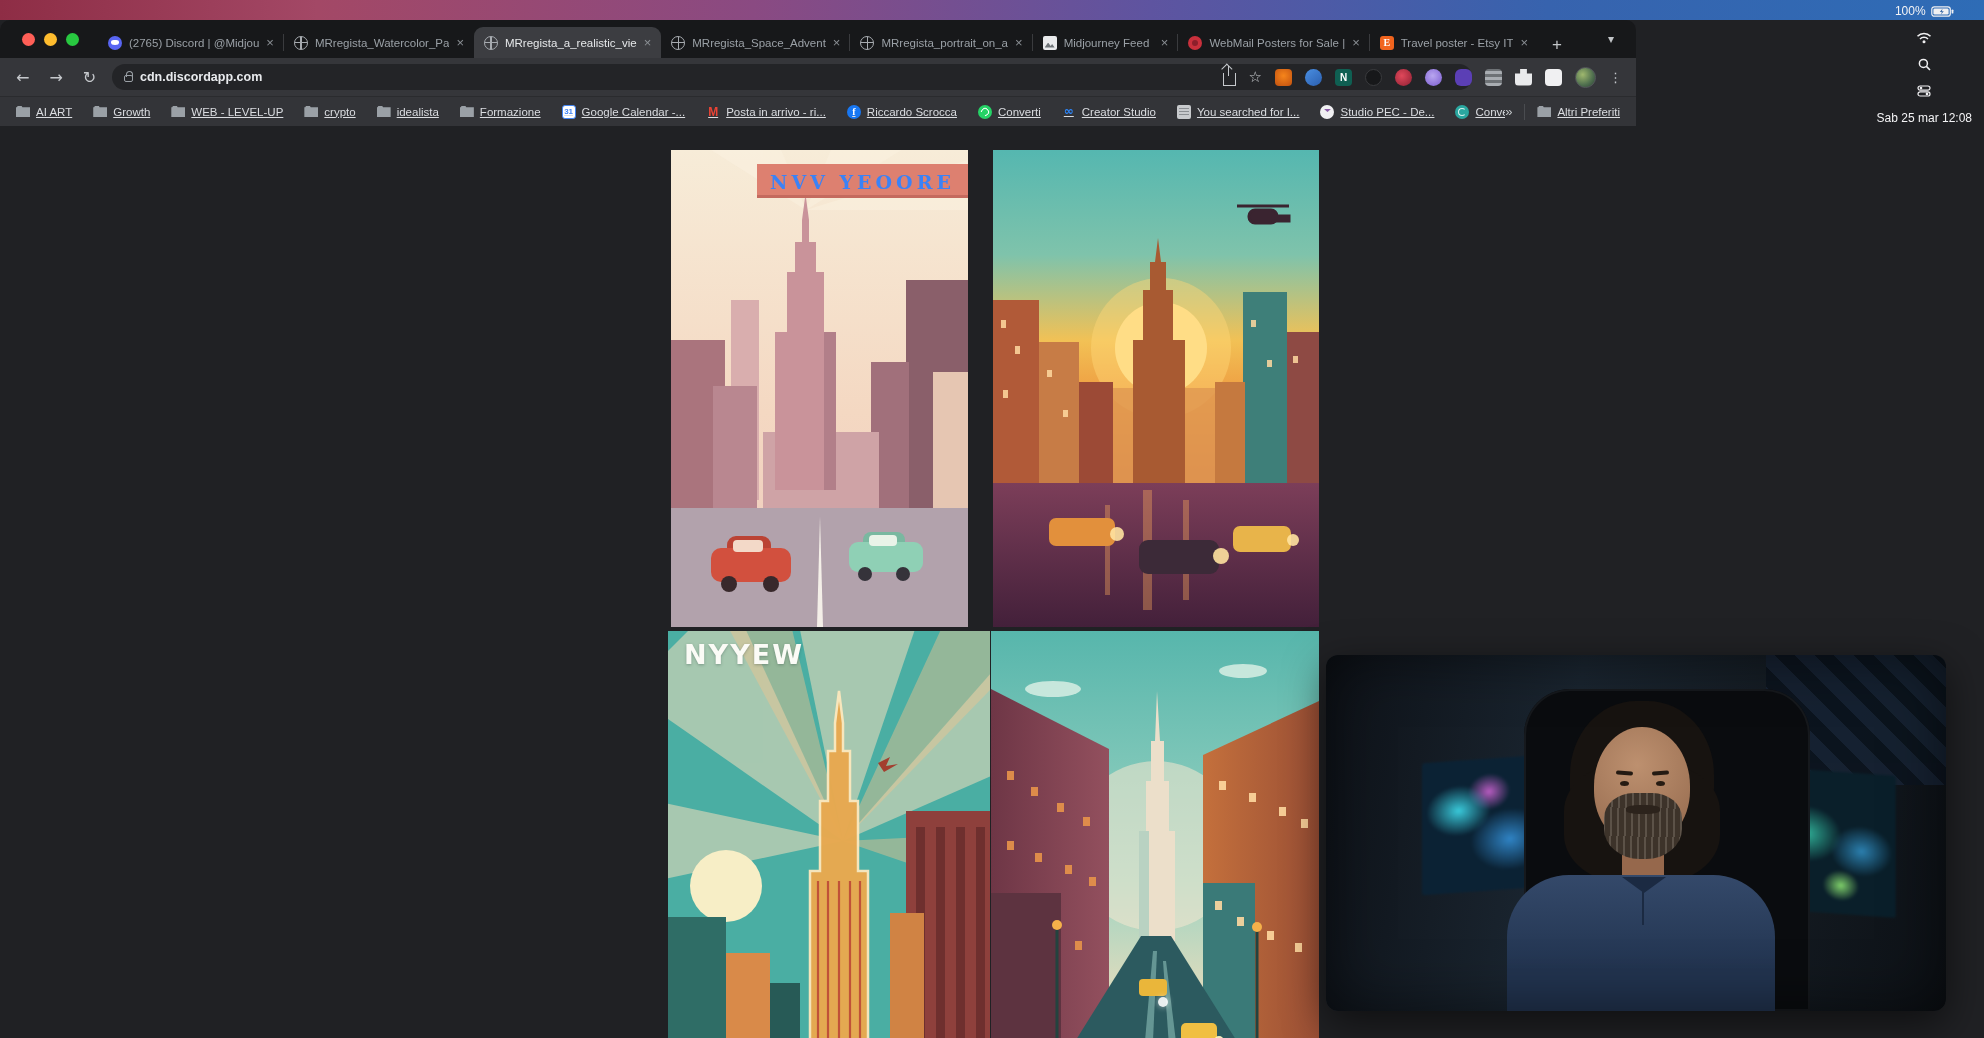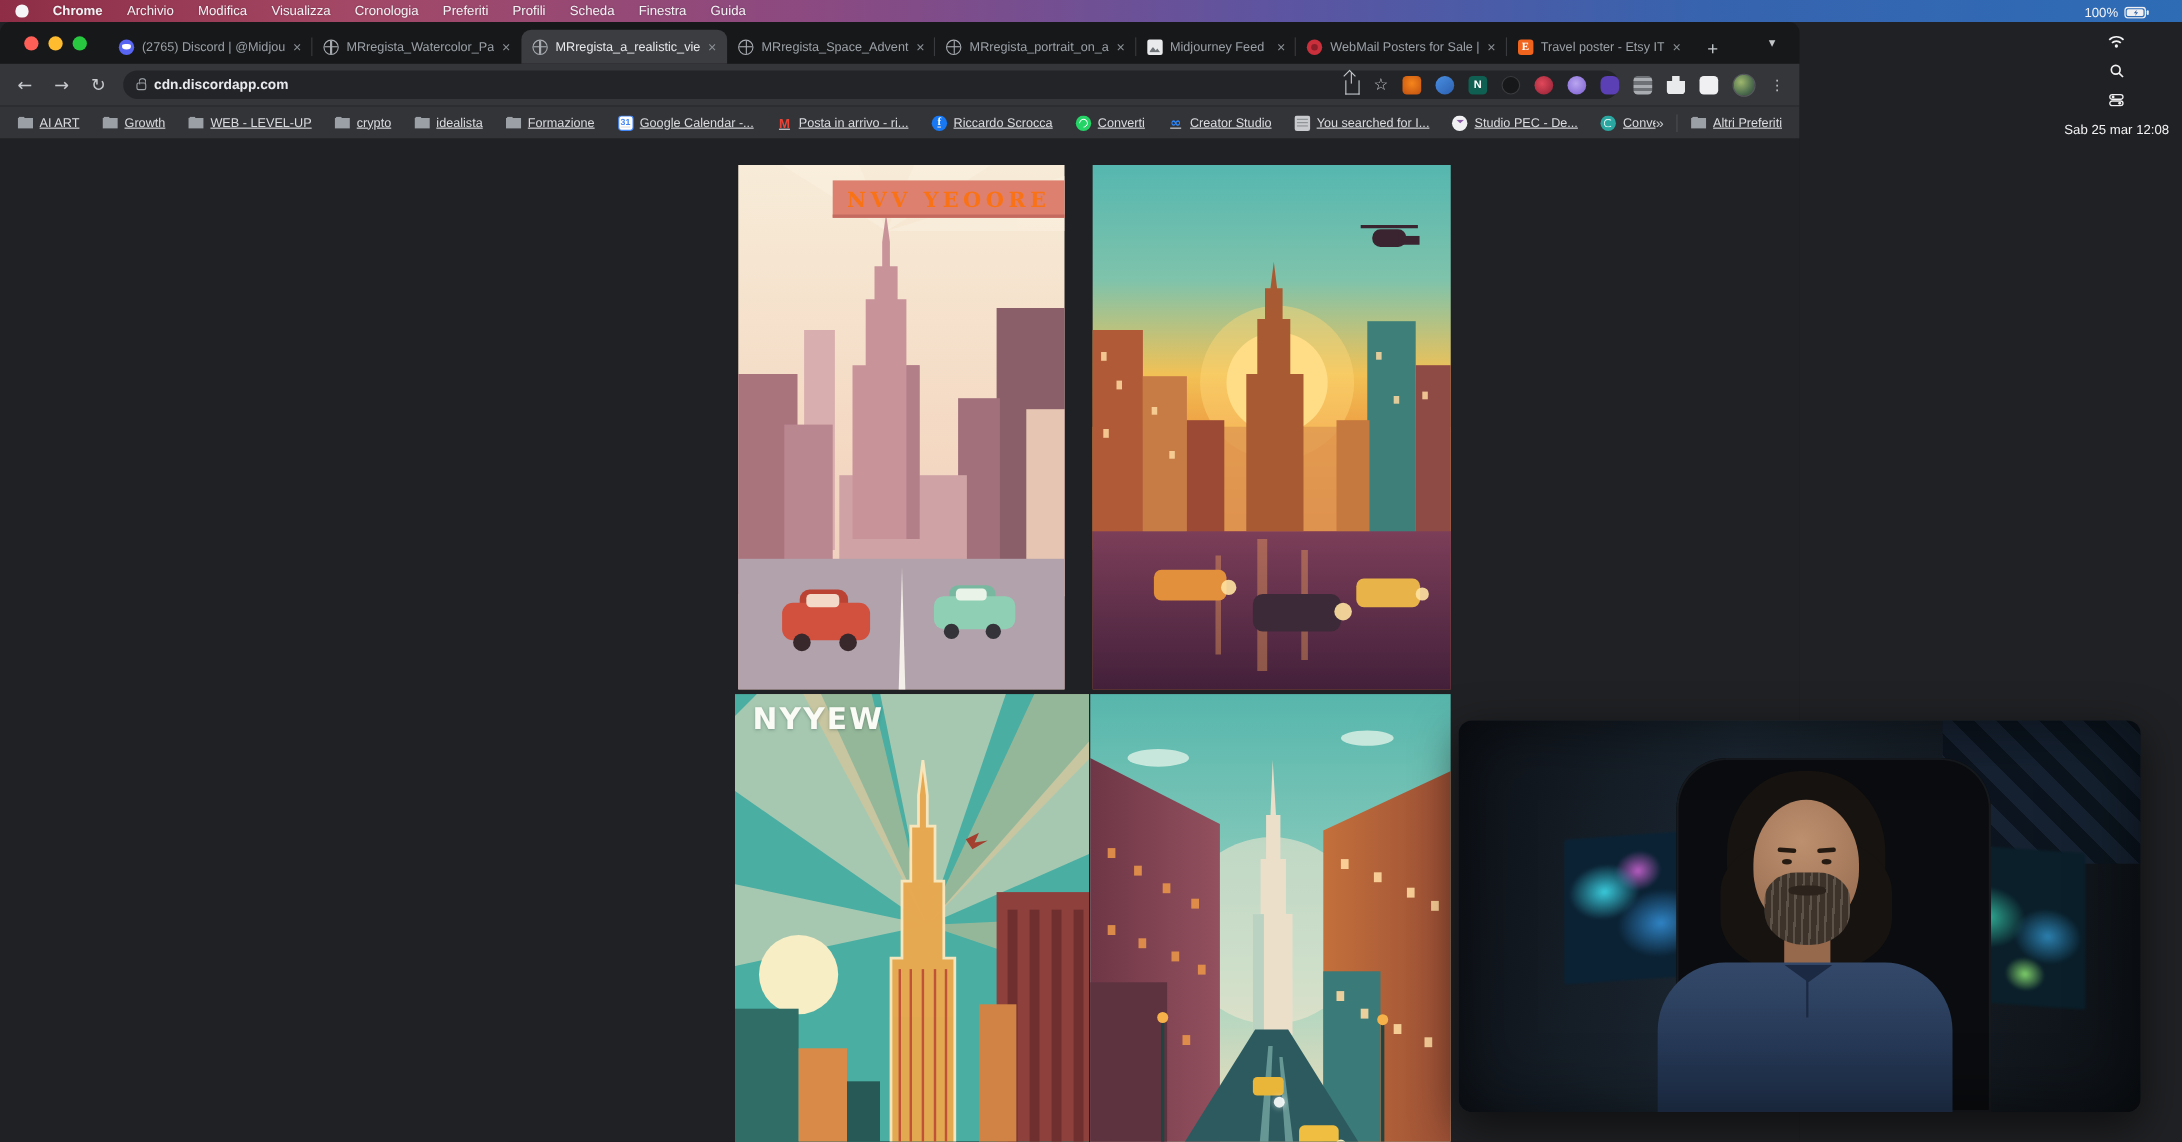--- a/index.html
+++ b/index.html
@@ -94,21 +94,21 @@
   
   .content { position:absolute; top:106px; left:0; right:0; bottom:0; background:#202124; }
   .grid { position:absolute; left:668px; top:24px; width:651px; height:908px; overflow:hidden; }
   .poster { position:absolute; overflow:hidden; }
   .poster svg { display:block; }
   .p-tl { left:3px; top:0; width:297px; height:477px; }
   .p-tr { left:325px; top:0; width:326px; height:477px; }
   .p-bl { left:0; top:481px; width:322px; height:427px; }
   .p-br { left:323px; top:481px; width:328px; height:427px; }
   .banner-text { position:absolute; left:88px; top:17px; width:207px; height:30px; display:flex; align-items:center; justify-content:center;
-    color:#f97316; font:bold 19px "DejaVu Serif",serif; letter-spacing:4px; }
+    color:#3b82f6; font:bold 19px "DejaVu Serif",serif; letter-spacing:4px; }
   .deco-title { position:absolute; left:16px; top:8px; color:#fbfbf6; font:800 27px "DejaVu Sans",sans-serif; letter-spacing:2px; text-shadow:0 1px 3px rgba(40,60,60,.35); }
 
   
   .webcam { position:absolute; left:1326px; top:655px; width:620px; height:356px; border-radius:12px; overflow:hidden;
     background:linear-gradient(100deg,#0e1218 0%,#1a2530 38%,#141b22 70%,#0d1116 100%); box-shadow:0 12px 40px rgba(0,0,0,.55); z-index:5; }
   .foam { position:absolute; right:0; top:0; width:180px; height:130px; opacity:.9;
     background:repeating-linear-gradient(45deg,#172334 0 14px,#0c141f 14px 28px),repeating-linear-gradient(-45deg,rgba(120,150,190,.10) 0 14px,rgba(0,0,0,0) 14px 28px); }
   .monitorL { position:absolute; left:96px; top:104px; width:122px; height:132px; transform:skewY(-4deg); border-radius:3px;
     background:radial-gradient(46px 36px at 30% 38%,#39c9da,rgba(0,0,0,0) 70%),radial-gradient(56px 44px at 72% 62%,#2f83c4,rgba(0,0,0,0) 70%),radial-gradient(30px 26px at 55% 25%,#b65cc0,rgba(0,0,0,0) 70%),#0b2234; filter:blur(1px); }
   .monitorR { position:absolute; left:432px; top:116px; width:138px; height:142px; transform:skewY(4deg); border-radius:3px;
@@ -132,33 +132,20 @@
   .collar { position:absolute; left:296px; top:222px; width:44px; height:16px; background:#1b2a42; clip-path:polygon(0 0,100% 0,50% 100%); }
   .placket { position:absolute; left:316px; top:236px; width:2px; height:34px; background:#1b2a42; }
   .camvignette { position:absolute; inset:0; box-shadow:inset 0 0 60px rgba(0,0,0,.55); border-radius:12px; pointer-events:none; }
 
   .cursor-dot { position:absolute; left:1158px; top:997px; width:10px; height:10px; border-radius:50%; background:rgba(255,255,255,.9); box-shadow:0 0 6px rgba(255,255,255,.6); z-index:9; }
 </style>
 </head>
 <body>
 
 <div class="menubar">
-  <div class="left">
-    <span class="apple"></span>
-    <span class="mi app">Chrome</span>
-    <span class="mi">Archivio</span>
-    <span class="mi">Modifica</span>
-    <span class="mi">Visualizza</span>
-    <span class="mi">Cronologia</span>
-    <span class="mi">Preferiti</span>
-    <span class="mi">Profili</span>
-    <span class="mi">Scheda</span>
-    <span class="mi">Finestra</span>
-    <span class="mi">Guida</span>
-  </div>
   <div class="right">
     <span class="sico badge-app"></span>
     <span class="sico">
       <svg width="14" height="14" viewBox="0 0 14 14">
           <circle cx="7" cy="7" r="5.6" fill="none" stroke="#f0f0f2" stroke-width="1.5"></circle>
           <circle cx="7" cy="7" r="2.4" fill="#f0f0f2"></circle>
         </svg>
     </span>
     <span class="sico">
       <svg width="16" height="13" viewBox="0 0 16 13">

